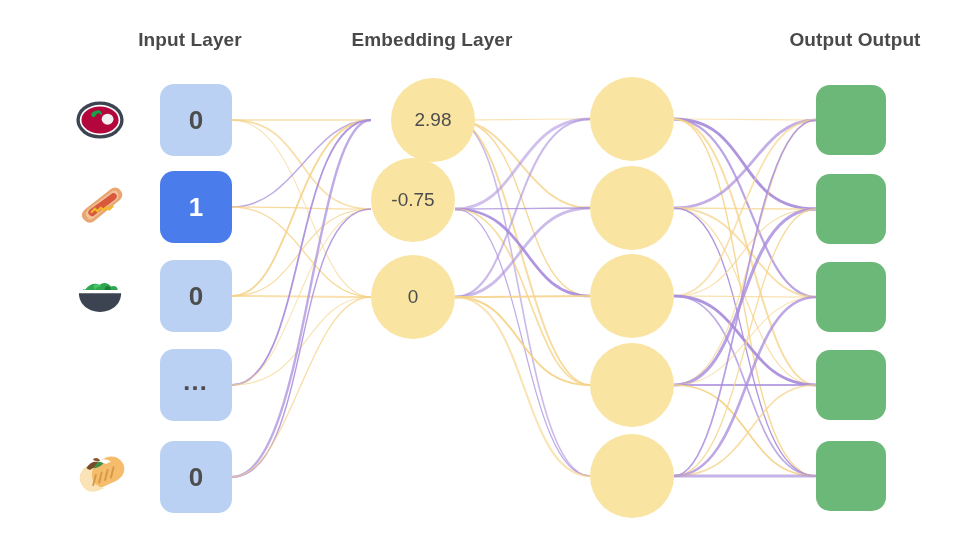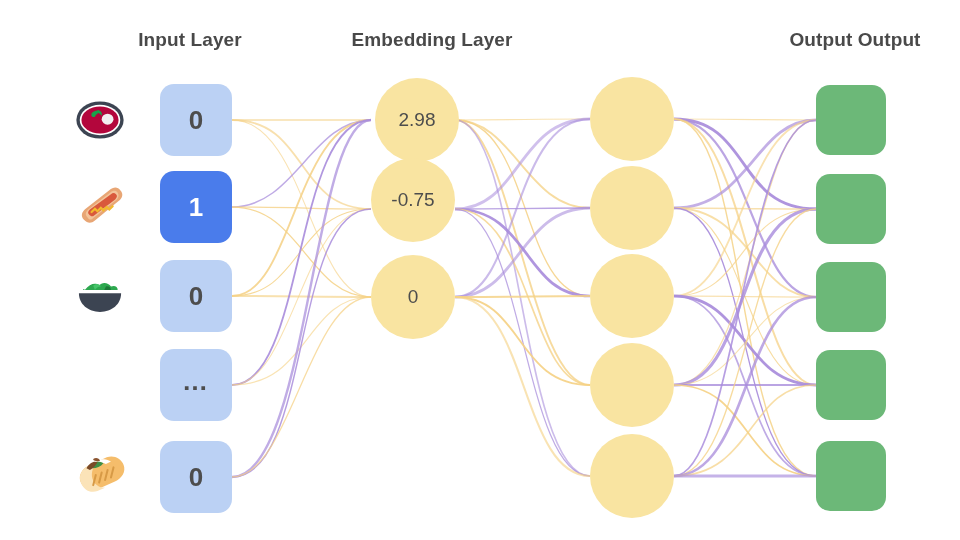--- a/index.html
+++ b/index.html
@@ -211,21 +211,21 @@
       <path d="M24 44l3-12M31 41l3-12M38 38l3-12M45 35l3-12" stroke="#d79a46" stroke-width="2.4" stroke-linecap="round" fill="none"></path>
     </svg>
   </div>
 
   <div class="node input-box" style="left:160px; top:84px">0</div>
   <div class="node input-box active" style="left:160px; top:171px">1</div>
   <div class="node input-box" style="left:160px; top:260px">0</div>
   <div class="node input-box ellipsis" style="left:160px; top:349px">…</div>
   <div class="node input-box" style="left:160px; top:441px">0</div>
 
-  <div class="node emb-circle" style="left:375px; top:78px">2.98</div>
+  <div class="node emb-circle" style="left:391px; top:78px">2.98</div>
   <div class="node emb-circle" style="left:371px; top:158px">-0.75</div>
   <div class="node emb-circle" style="left:371px; top:255px">0</div>
 
   <div class="node hidden-circle" style="left:590px; top:77px"></div>
   <div class="node hidden-circle" style="left:590px; top:166px"></div>
   <div class="node hidden-circle" style="left:590px; top:254px"></div>
   <div class="node hidden-circle" style="left:590px; top:343px"></div>
   <div class="node hidden-circle" style="left:590px; top:434px"></div>
 
   <div class="node out-box" style="left:816px; top:85px"></div>

